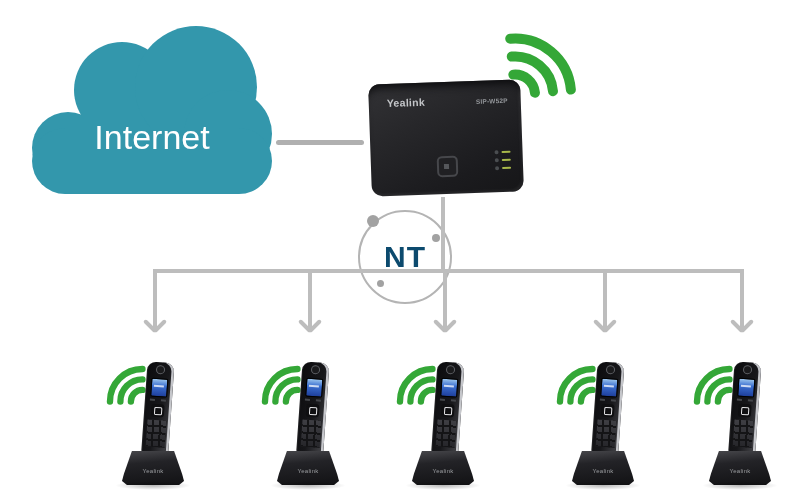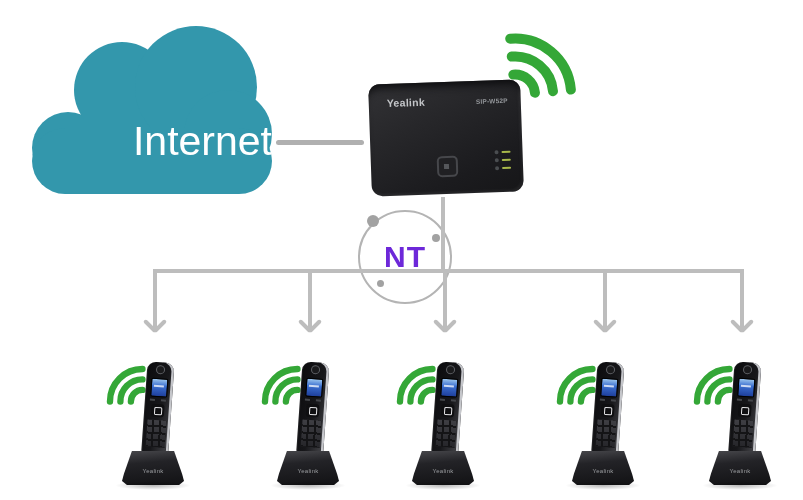--- a/index.html
+++ b/index.html
@@ -6,33 +6,33 @@
   .stage{position:relative;width:803px;height:500px;background:#ffffff;overflow:hidden;}
 
   
   .cloud{position:absolute;left:32px;top:26px;width:240px;height:172px;}
   .lobe{position:absolute;background:#3397ac;border-radius:50%;}
   .lobe.l1{left:0px;top:86px;width:72px;height:72px;}
   .lobe.l2{left:42px;top:16px;width:96px;height:96px;}
   .lobe.l3{left:103px;top:0px;width:122px;height:122px;}
   .lobe.l4{left:152px;top:64px;width:88px;height:88px;}
   .cloud-body{position:absolute;left:0px;top:102px;width:240px;height:66px;background:#3397ac;border-radius:34px;}
-  .cloud-label{position:absolute;left:0;top:92px;width:100%;text-align:right;color:#ffffff;
-    font-size:41px;font-weight:400;letter-spacing:0px;}
+  .cloud-label{position:absolute;left:0;top:92px;width:100%;text-align:center;color:#ffffff;
+    font-size:34px;font-weight:400;letter-spacing:0px;}
 
   
   .hlink{position:absolute;left:276px;top:140px;width:88px;height:5px;background:#b0b0b0;border-radius:3px;}
   .vline{position:absolute;left:441px;top:197px;width:4px;height:76px;background:#bdbdbd;}
   .dist-line{position:absolute;left:153px;top:269px;width:591px;height:4px;background:#bdbdbd;}
 
   
   .watermark{position:absolute;left:358px;top:210px;width:94px;height:94px;}
   .wm-circle{position:absolute;left:0;top:0;width:90px;height:90px;border:2px solid #b4b4b4;border-radius:50%;}
   .wm-text{position:absolute;left:0;top:0;width:94px;height:94px;display:flex;align-items:center;justify-content:center;
-    font-size:30px;font-weight:bold;color:#6d28d9;letter-spacing:1px;}
+    font-size:30px;font-weight:bold;color:#0c4a6e;letter-spacing:1px;}
   .wm-dot{position:absolute;background:#a2a2a2;border-radius:50%;}
   .wm-dot.d1{left:9px;top:5px;width:12px;height:12px;}
   .wm-dot.d2{left:74px;top:24px;width:8px;height:8px;}
   .wm-dot.d3{left:19px;top:70px;width:7px;height:7px;}
 
   
   .arrow{position:absolute;top:271px;width:40px;height:68px;}
   .arrow .stub{position:absolute;left:18px;top:0;width:4px;height:58px;background:#bdbdbd;}
   .arrow .bar{position:absolute;top:53px;width:16px;height:4px;background:#bdbdbd;border-radius:2px;}
   .arrow .bar.bl{left:7px;transform:rotate(45deg);}

